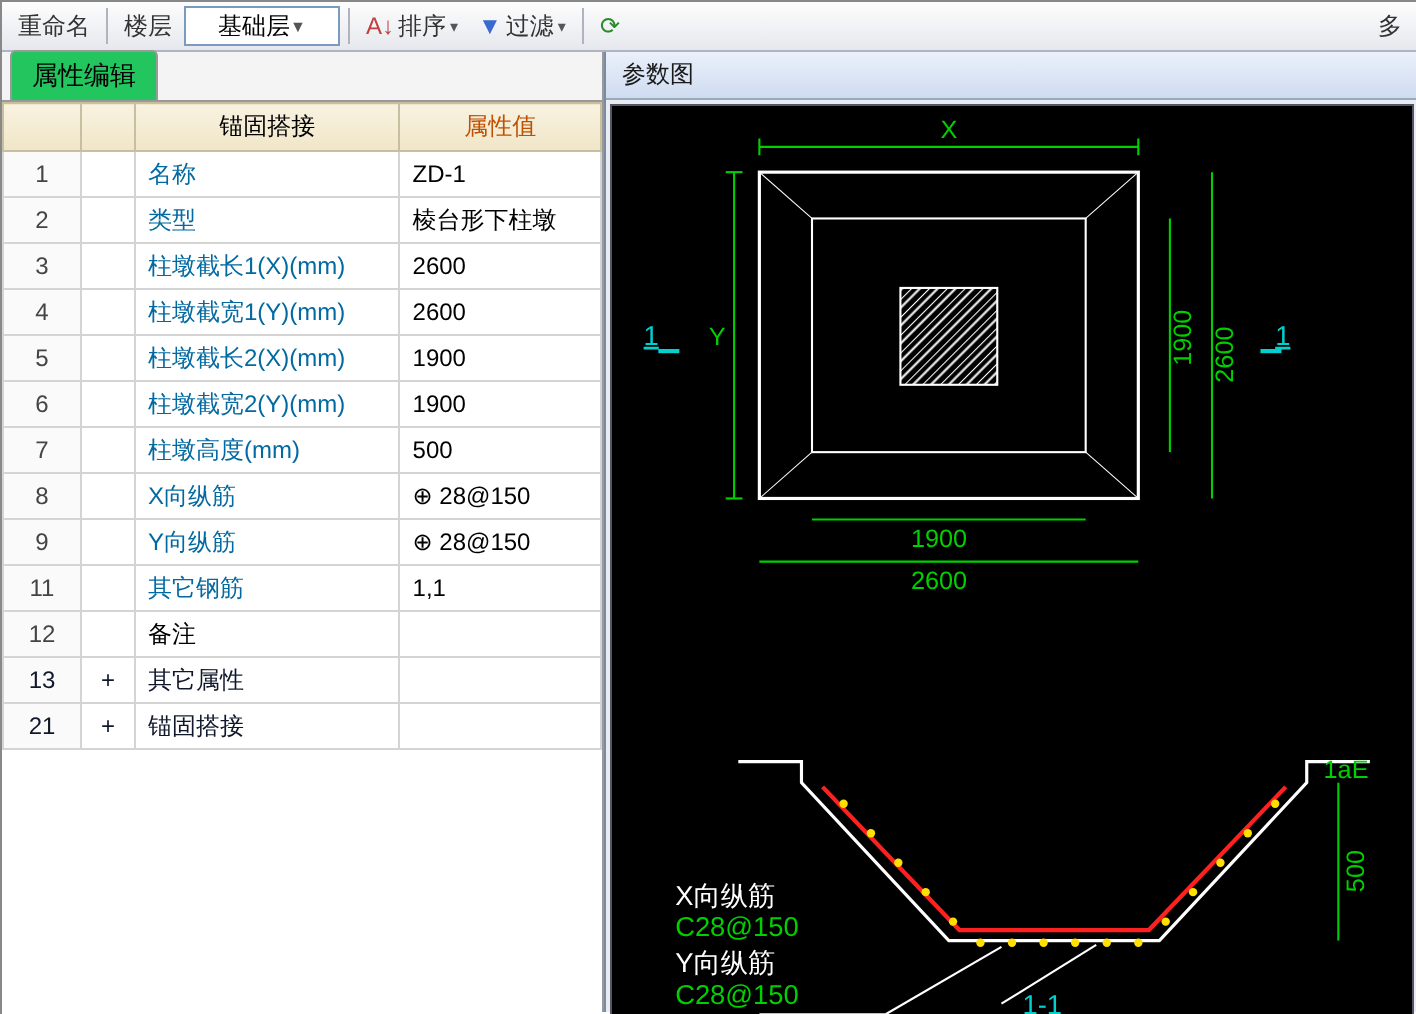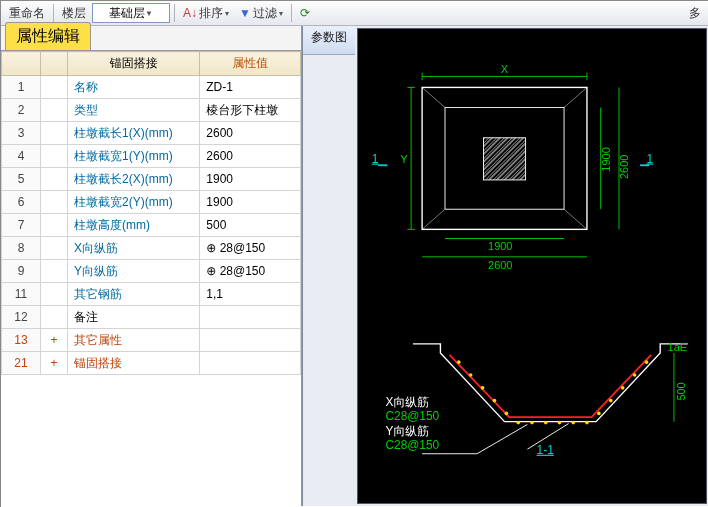--- a/index.html
+++ b/index.html
@@ -5,30 +5,30 @@
 html,body{margin:0;padding:0;font-family:"Microsoft YaHei","SimSun",sans-serif;font-size:12px;background:#f0f0f0;color:#000}
 .app{width:708px;height:507px;position:relative;overflow:hidden;background:#fff;border:1px solid #888}
 .toolbar{height:24px;background:linear-gradient(#fdfdfd,#e6e8ee);border-bottom:1px solid #b0b4c0;display:flex;align-items:center;padding:0 4px;gap:2px}
 .tb-btn{padding:2px 4px;cursor:pointer;color:#333;display:flex;align-items:center;gap:2px}
 .tb-sep{width:1px;height:18px;background:#b0b4c0;margin:0 2px}
 .tb-drop{width:70px;height:18px;border:1px solid #7a9ac0;background:#fff;font-size:12px;display:flex;align-items:center;padding:0 3px;justify-content:center}
 .chev{font-size:8px;color:#555}
 .main{display:flex;height:480px}
 .left{width:300px;border-right:1px solid #999;display:flex;flex-direction:column}
 .tab-strip{height:24px;display:flex;align-items:flex-end;padding-left:4px;border-bottom:1px solid #999;background:#f4f4f4}
-.tab{padding:3px 10px;border:1px solid #999;border-bottom:none;background:#fde047;border-radius:3px 3px 0 0;font-size:16px}
+.tab{padding:3px 10px;border:1px solid #999;border-bottom:none;background:#22c55e;border-radius:3px 3px 0 0;font-size:13px}
 .grid{flex:1;overflow:auto}
 .grid table{border-collapse:collapse;width:100%}
 .grid th{background:linear-gradient(#f8f2e0,#f0e6c8);border:1px solid #c8bfa0;padding:3px 6px;font-weight:normal;text-align:center;font-size:12px}
 .grid td{border:1px solid #d4d4d4;padding:2px 6px;height:18px;font-size:12px}
 .grid td.rowno{text-align:center;color:#444;background:#fafafa;width:26px}
 .grid td.exp{width:14px;text-align:center;color:#888;cursor:pointer}
 .grid tr.link td.pname{color:#0369a1;cursor:pointer}
-.grid tr.gray td{color:#c2410c}
-.right{flex:1;background:#e9ecf2;border-left:1px solid #7a8aa0;display:flex;flex-direction:row}
+.grid tr.gray td{color:#0f172a}
+.right{flex:1;background:#e9ecf2;border-left:1px solid #7a8aa0;display:flex;flex-direction:column}
 .dlg-title{height:22px;background:linear-gradient(#eaf0fb,#cfdcf0);border-bottom:1px solid #9ab;padding:3px 8px;font-size:12px;color:#1a1a1a}
 .viewport{flex:1;background:#000;position:relative;margin:2px;border:1px solid #556}
 svg{width:100%;height:100%}
 .dim{fill:#00d000;font-size:12px;font-family:sans-serif}
 .lbl{fill:#fff;font-size:13px}
 .cls{fill:#00d000;font-size:13px}
 .sec{fill:#00d0d0;font-size:13px;text-decoration:underline}
 </style>
 </head>
 <body>

